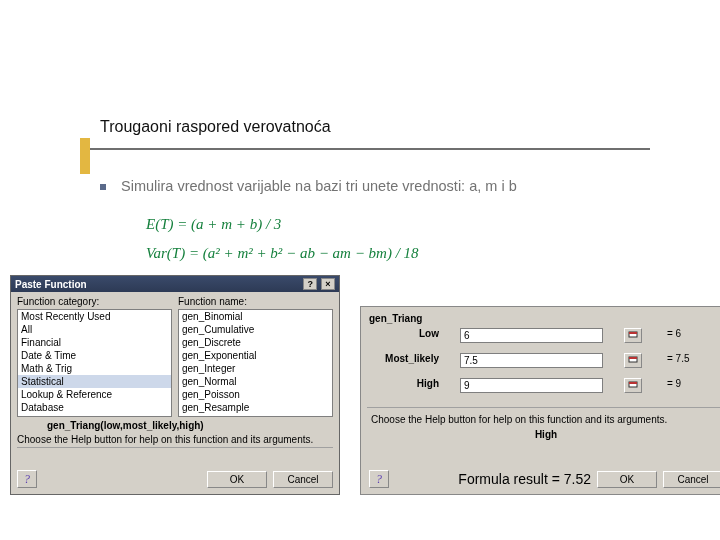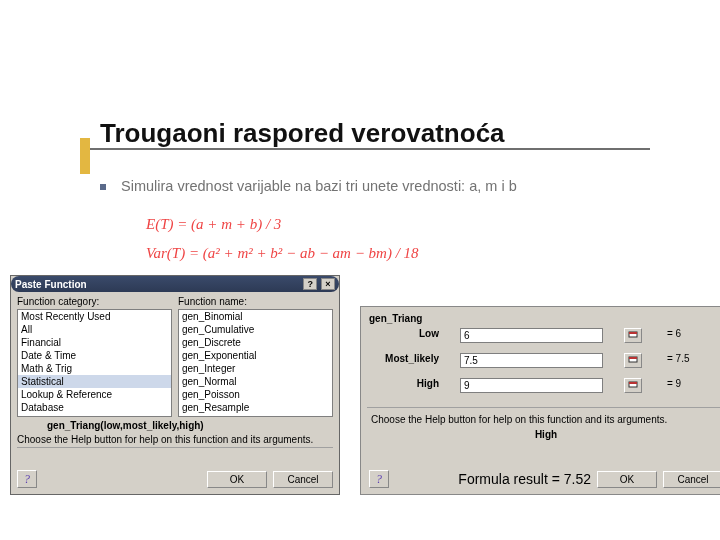--- a/index.html
+++ b/index.html
@@ -27,22 +27,22 @@
   }
   .title-underline {
     position: absolute;
     left: 90px;
     top: 148px;
     width: 560px;
     height: 2px;
     background: #6f6f6f;
   }
   .slide-title {
-    font-size: 26px;
-    font-weight: 700;
+    font-size: 16px;
+    font-weight: 400;
     color: #111;
   }
   .body-text {
     position: absolute;
     left: 121px;
     top: 178px;
     font-size: 14.5px;
     color: #737373;
   }
   .bullet-sq {
@@ -54,42 +54,41 @@
     background: #5a6a8a;
   }
   .formulae {
     position: absolute;
     left: 146px;
     top: 210px;
     font-family: "Times New Roman", serif;
     font-style: italic;
     font-size: 15px;
     line-height: 1.9;
-    color: #ef4444;
+    color: #15803d;
   }
 
   
   .dialog {
     position: absolute;
     background: #d4d0c8;
     border: 1px solid #666;
     font-size: 10px;
     color: #000;
     overflow: hidden;
   }
   .titlebar {
     background: linear-gradient(#3a4a6a,#2d3a55);
     color: #fff;
     font-weight: bold;
     font-size: 10px;
     padding: 2px 4px;
     display: flex;
     justify-content: space-between;
     align-items: center;
-    border-radius: 8px;
   }
   .titlebar-btns span {
     display: inline-block;
     width: 14px;
     height: 12px;
     background: #d4d0c8;
     border: 1px solid #888;
     margin-left: 1px;
     text-align: center;
     line-height: 10px;

